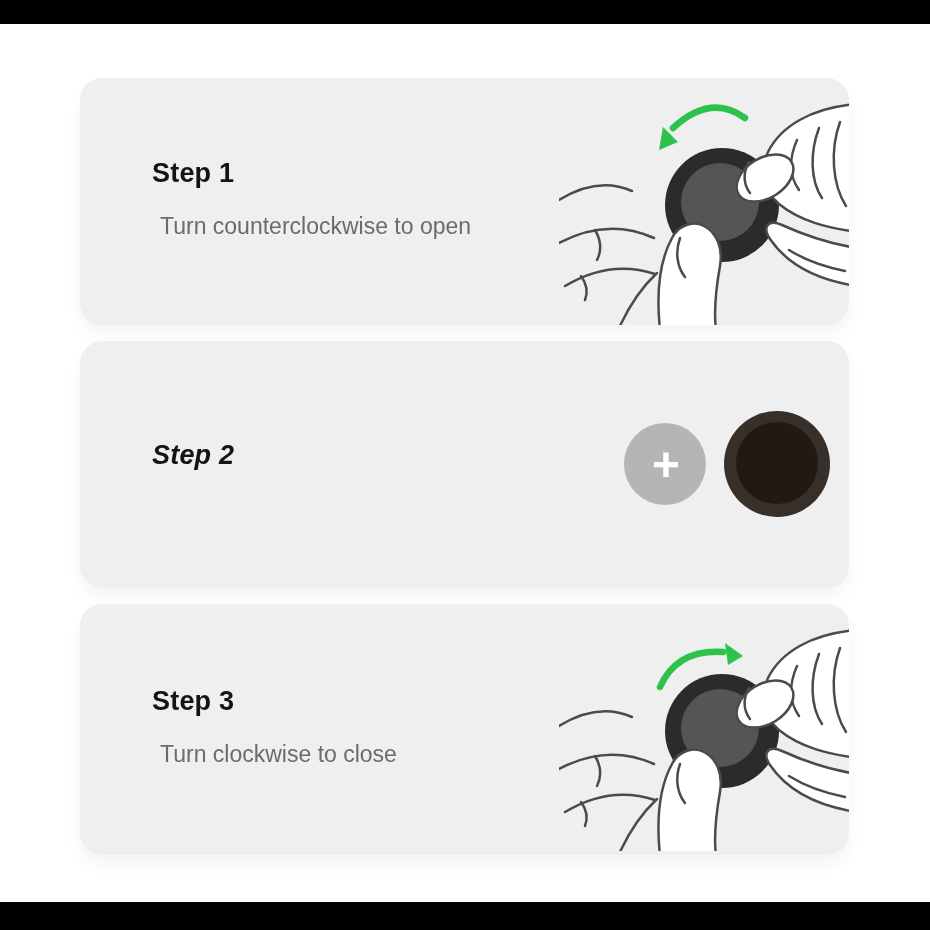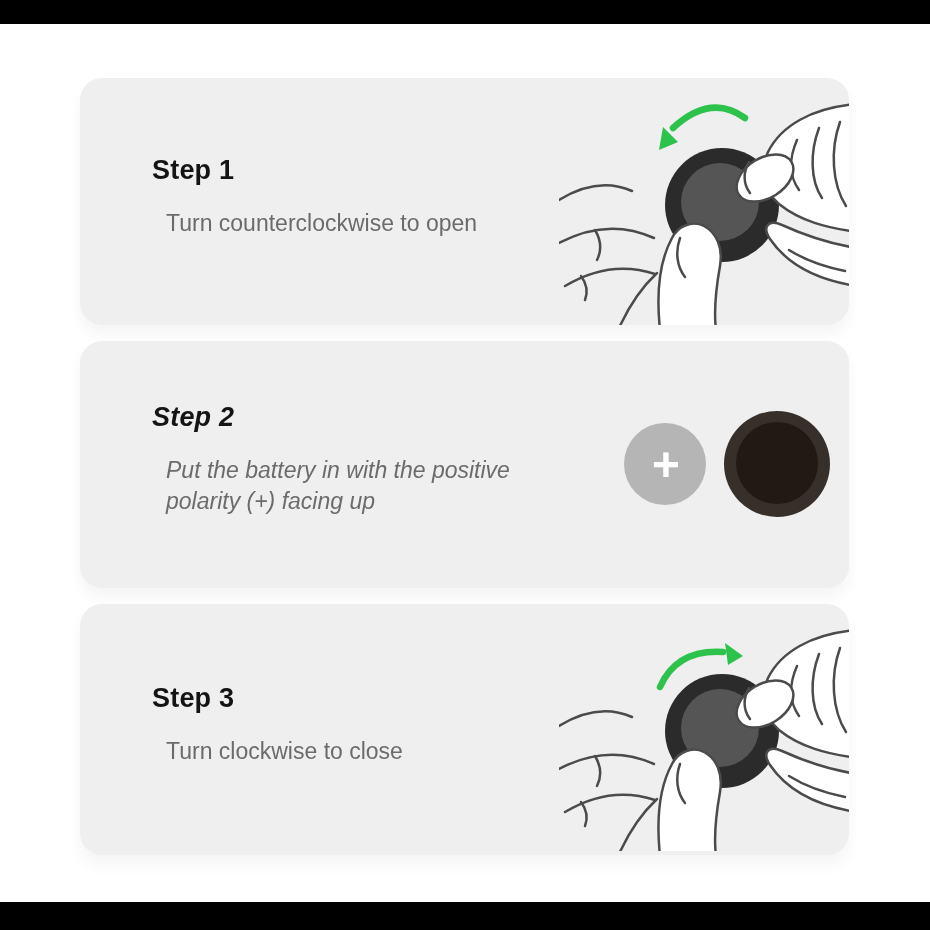--- a/index.html
+++ b/index.html
@@ -40,21 +40,21 @@
   #panel1{top:78px;}
   #panel2{top:341px;font-style:italic;}
   #panel3{top:604px;height:251px;}
 
   .step-title{
     margin:4px 0 22px 0;
     font-size:27px;font-weight:700;letter-spacing:.2px;
     color:var(--title-color);
   }
   .step-desc{
-    margin:14px;max-width:400px;
+    margin:8px;max-width:400px;
     font-size:23px;line-height:31px;
     color:var(--description-color);
   }
   .illus{
     position:absolute;right:0;top:0;width:290px;height:247px;
   }
   .illus svg{display:block;}
 
   .line, .line-group path{
     fill:none;stroke:var(--line-art);stroke-width:2.5;stroke-linecap:round;
@@ -122,21 +122,20 @@
           <path class="arrow-curve" d="M186,40 C164,24 140,26 114,50"></path>
           <polygon class="arrow-head" points="100,72 119,64 104,49"></polygon>
         </g>
       </svg>
     </div>
   </section>
 
   <section class="panel" id="panel2">
     <div>
       <h2 class="step-title">Step 2</h2>
-      <p class="step-desc">Put the battery in with the positive polarity (+) facing up</p>
     </div>
     <div class="illus">
       <svg viewBox="0 0 290 247" width="290" height="247">
         <g>
           <circle class="coin" cx="106" cy="123" r="41"></circle>
           <text class="plus-text" x="106" y="123" text-anchor="middle" dominant-baseline="central">+</text>
         </g>
         <g>
           <circle class="comp-outer" cx="218" cy="123" r="53"></circle>
           <circle class="comp-inner" cx="218" cy="122" r="41"></circle>

